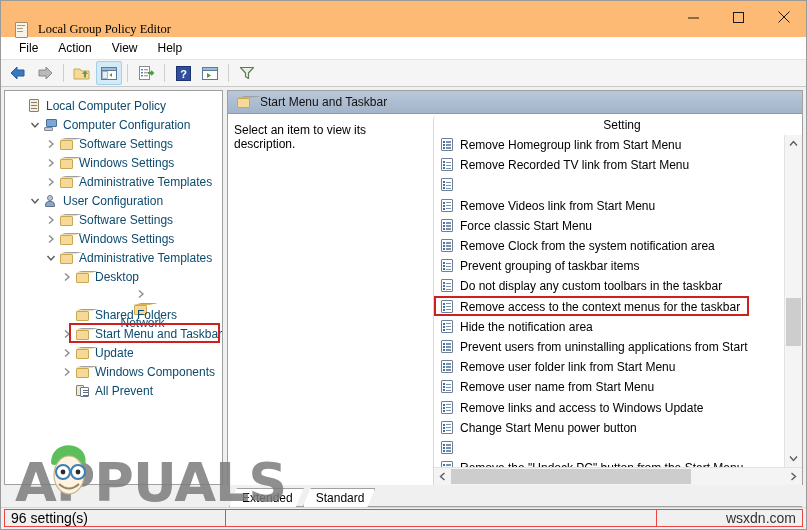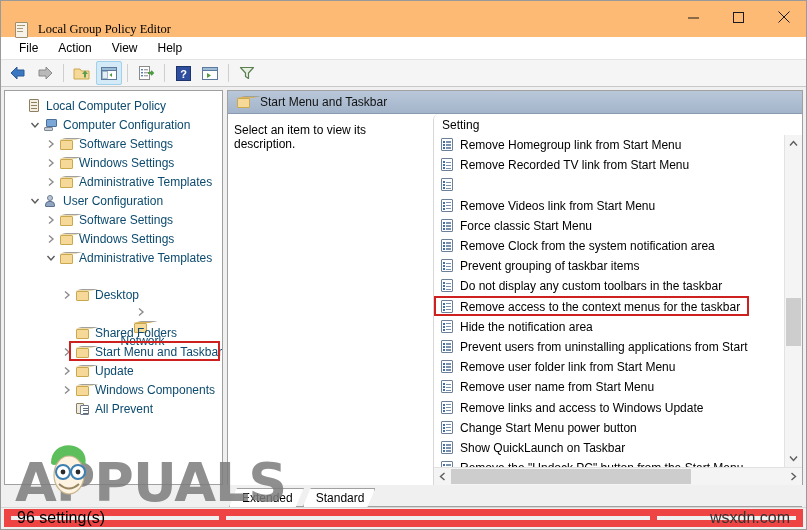--- a/index.html
+++ b/index.html
@@ -300,20 +300,21 @@
   }
   .list-head {
     height: 21px;
     flex: 0 0 auto;
     display: flex;
     align-items: center;
     padding-left: 8px;
     font-size: 12px;
     color: #000;
     background: #ffffff;
+    justify-content: center;
   }
   .list-rows-wrap {
     flex: 1 1 auto;
     position: relative;
     overflow: hidden;
     display: flex;
   }
   .list-rows {
     flex: 1 1 auto;
     min-width: 0;
@@ -431,26 +432,26 @@
     background: #f0f0f0;
     border-top: 1px solid #d6d6d6;
     display: flex;
     align-items: center;
     position: relative;
     box-sizing: border-box;
     padding: 0 3px 2px 3px;
   }
   .sb-cell {
     height: 18px;
-    border: 7px solid #ef4444;
+    border: 1px solid #ef4444;
     background: #f0f0f0;
     display: flex;
     align-items: center;
     padding: 0 6px;
-    font-size: 16px;
+    font-size: 14px;
     box-sizing: border-box;
   }
   .sb-left { width: 222px; flex: 0 0 auto; }
   .sb-mid  { flex: 1 1 auto; border-left: none; }
   .sb-right { width: 146px; flex: 0 0 auto; border-left: none; justify-content: flex-end; color: #333; }
 
   
   .watermark {
     position: absolute;
     left: 14px; bottom: 16px;
@@ -698,21 +699,21 @@
               </svg>
             </span>
             <span style="display: flex; align-items: center;">
               <span class="folder">
                 <span class="tab"></span>
                 <span class="body"></span>
               </span>
             </span>
             <span class="tlabel">Administrative Templates</span>
           </div>
-          <div class="tnode" style="padding-left: 54px; margin-top: 18px;">
+          <div class="tnode" style="padding-left: 54px;">
             <span class="twist">
               <svg width="10" height="10" viewBox="0 0 10 10">
                 <path d="M3 1.5 L7 5 L3 8.5" fill="none" stroke="#8c8c8c" stroke-width="1.4"></path>
               </svg>
             </span>
             <span style="display: flex; align-items: center;">
               <span class="folder">
                 <span class="tab"></span>
                 <span class="body"></span>
               </span>
@@ -1006,21 +1007,20 @@
                 <div class="lrow">
                   <span class="policy-icon">
                     <span class="pg"></span>
                     <span class="bul" style="top:3px"></span>
                     <span class="bul" style="top:6px"></span>
                     <span class="bul" style="top:9px"></span>
                     <span class="ln" style="top:3.3px"></span>
                     <span class="ln" style="top:6.3px"></span>
                     <span class="ln" style="top:9.3px"></span>
                   </span>
-                  <span>Show QuickLaunch on Taskbar</span>
                 </div>
                 <div class="lrow">
                   <span class="policy-icon">
                     <span class="pg"></span>
                     <span class="bul" style="top:3px"></span>
                     <span class="ln" style="top:3.3px"></span>
                   </span>
                   <span>Remove the "Undock PC" button from the Start Menu</span>
                 </div>
               </div>

